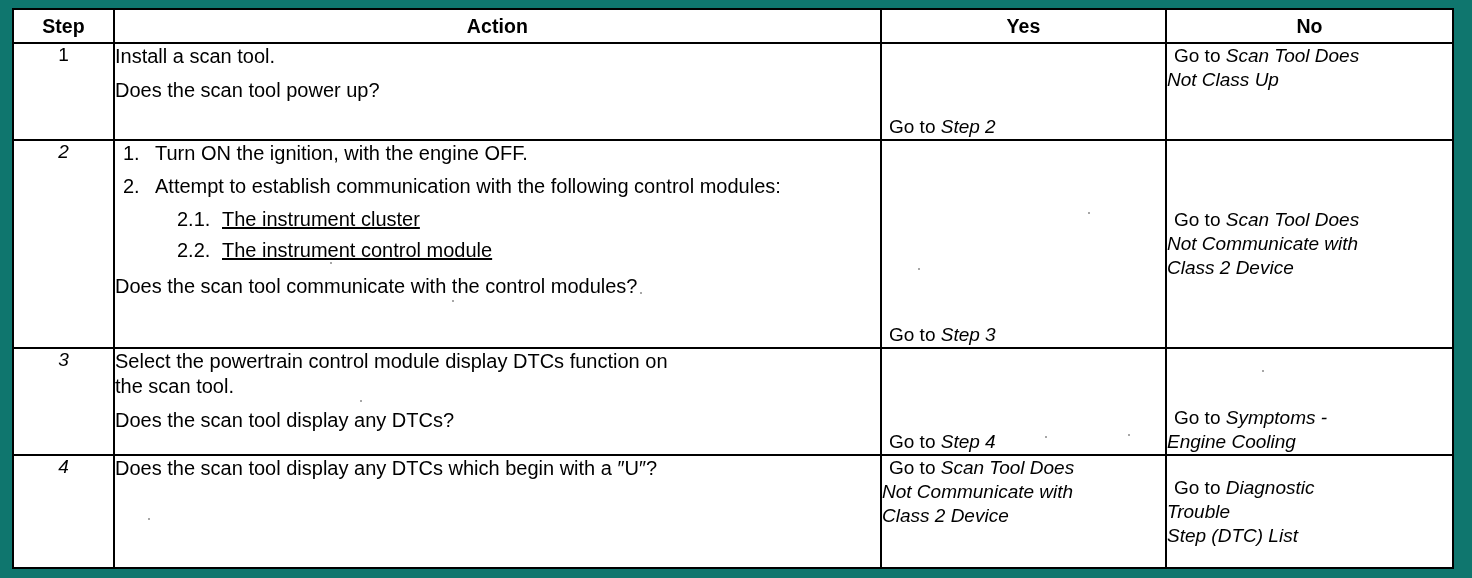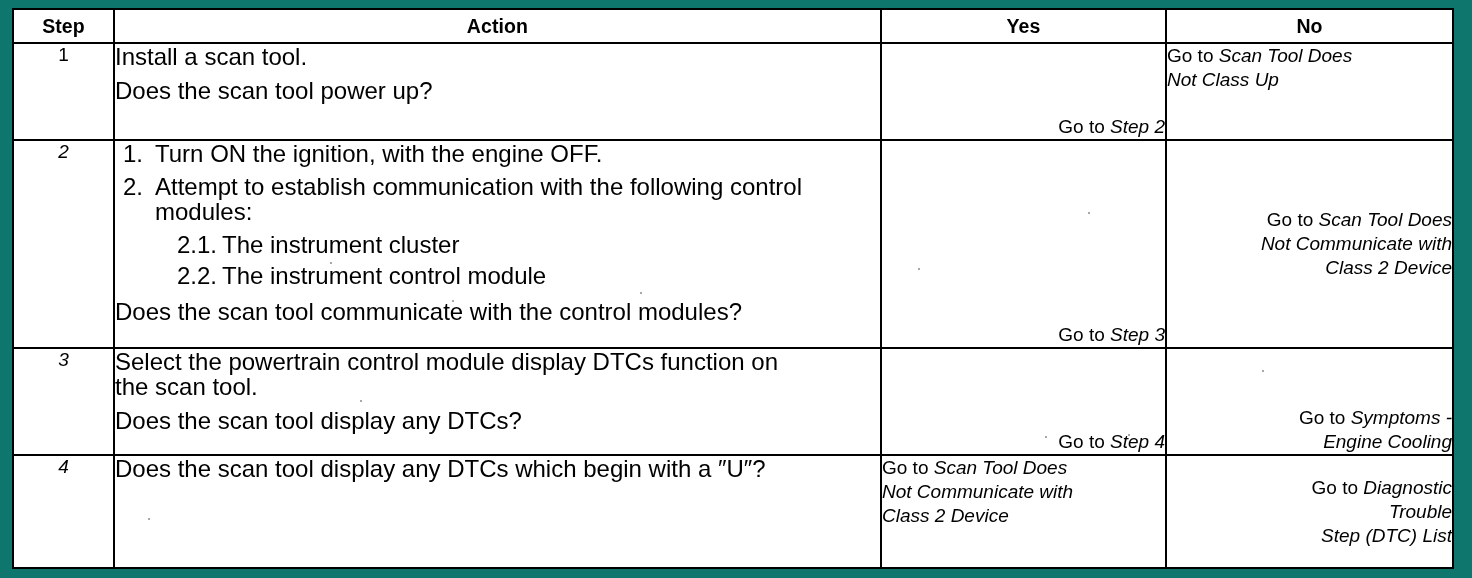--- a/index.html
+++ b/index.html
@@ -64,56 +64,57 @@
     vertical-align: middle;
     font-size: 19px;
     font-family: "Liberation Sans", sans-serif;
   }
   td.step .num-i { font-style: italic; }
   td.step .num-r { font-style: normal; }
 
   
   td.action {
     padding: 5px 10px 4px 11px;
-    font-size: 24px;
+    font-size: 20px;
     line-height: 25px;
   }
   .ln { white-space: nowrap; }
 
   
   .numlist { margin: 0; padding: 0; }
   .li {
     position: relative;
     padding-left: 40px;
     margin-bottom: 8px;
   }
   .li:last-child { margin-bottom: 0; }
   .li .mark {
     position: absolute;
     left: 8px;
     top: 0;
   }
   .li.sub {
     padding-left: 107px;
     margin-bottom: 6px;
+    text-decoration: underline;
   }
   .li.sub .mark {
     left: 62px;
   }
   .gap-top { margin-top: 9px; }
   .gap-top2 { margin-top: 11px; }
 
   
   td.yes, td.no {
     font-size: 19px;
     line-height: 24px;
     padding: 4px 8px 6px 8px;
   }
   .goto-block { display: block; }
-  .goto-center { text-align: right; }
+  .goto-center { text-align: left; }
   .goto-left   { text-align: left; }
   .v-bottom {
     display: flex;
     flex-direction: column;
     justify-content: flex-end;
     height: 100%;
     box-sizing: border-box;
   }
   .v-top {
     display: flex;
@@ -123,21 +124,21 @@
     box-sizing: border-box;
   }
   .v-mid {
     display: flex;
     flex-direction: column;
     justify-content: center;
     height: 100%;
     box-sizing: border-box;
   }
   .ital { font-style: italic; }
-  .roman { font-style: normal; }
+  .roman { font-style: normal; padding-left: 7px; }
 
   
   .speck {
     position: absolute;
     background: #2a2a2a;
     border-radius: 50%;
     pointer-events: none;
     opacity: .55;
   }
 </style>

